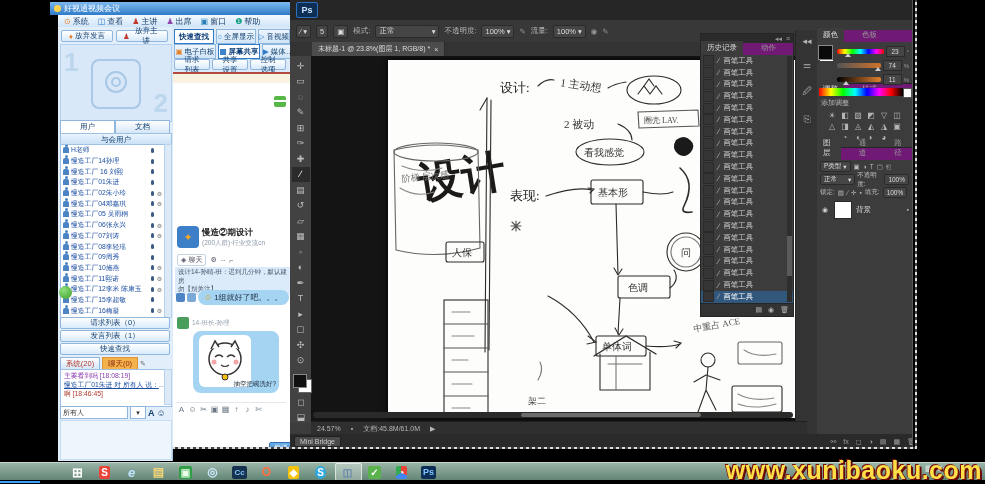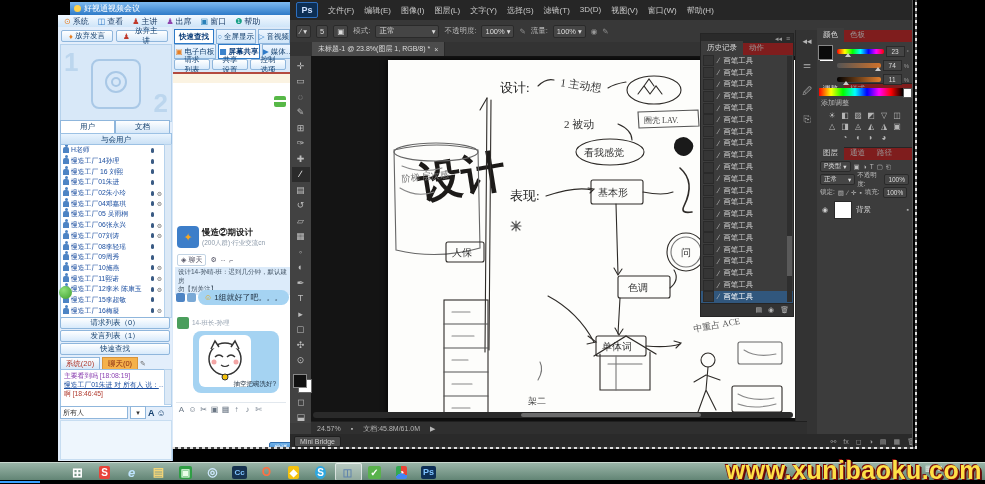--- a/index.html
+++ b/index.html
@@ -40,21 +40,21 @@
   
   .ps{background:#3c3c3c;}
   .ps-menubar{background:#262626;display:flex;align-items:center;gap:10px;font-size:8px;color:#c9c9c9;padding:0 6px;}
   .ps-logo{background:#0d2f55;border:1px solid #2e6fbe;color:#cfe2ff;font-size:9px;font-weight:bold;width:20px;height:14px;display:flex;align-items:center;justify-content:center;border-radius:2px;}
   .ps-opt{background:#383838;border-bottom:1px solid #222;display:flex;align-items:center;gap:5px;font-size:7.5px;color:#b5b5b5;padding:0 6px;}
   .ps-box{background:#454545;border:1px solid #2a2a2a;border-radius:2px;padding:0 3px;height:11px;display:flex;align-items:center;gap:2px;color:#ddd;}
   .ps-doctab{background:#4c4c4c;color:#ddd;font-size:7px;display:flex;align-items:center;padding:0 6px;gap:4px;border-right:1px solid #2a2a2a;}
   .tools{background:#424242;border-right:1px solid #2a2a2a;display:flex;flex-direction:column;align-items:center;padding-top:2px;}
   .tool{width:18px;height:15.5px;display:flex;align-items:center;justify-content:center;font-size:9px;color:#bdbdbd;}
   .tool.sel{background:#2b2b2b;color:#fff;}
-  .panel-tabs{background:#7f1d1d;display:flex;font-size:7.5px;color:#9a9a9a;align-items:flex-end;}
+  .panel-tabs{background:#701a75;display:flex;font-size:7.5px;color:#9a9a9a;align-items:flex-end;gap:12px;}
   .panel-tabs .pt{padding:2px 6px;}
   .panel-tabs .pt.on{background:#3c3c3c;color:#ddd;}
   .hist-row{display:flex;align-items:center;height:11.8px;font-size:7.5px;color:#cfcfcf;gap:4px;padding:0 2px;}
   .hist-row:last-child{background:#31577d;color:#fff;}
   .hist-chk{width:9px;height:9px;border:1px solid #2a2a2a;background:#353535;flex:none;}
   .slider{height:5px;border-radius:2px;position:relative;flex:1;}
   .sl-thumb{position:absolute;top:4px;width:0;height:0;border-left:3px solid transparent;border-right:3px solid transparent;border-bottom:4px solid #ccc;}
   .val{background:#454545;border:1px solid #2a2a2a;width:17px;height:9px;font-size:6.5px;color:#ddd;display:flex;align-items:center;justify-content:center;}
   .adj-ic{width:13px;height:11px;display:flex;align-items:center;justify-content:center;color:#b5b5b5;font-size:8px;}
   .lay-row{display:flex;align-items:center;gap:4px;height:21px;padding:0 3px;font-size:7.5px;color:#ddd;}
@@ -71,21 +71,21 @@
   .wm{font-weight:bold;font-size:25px;color:#fde047;letter-spacing:.5px;
       text-shadow:1px 1px 0 #7a0c0c,2px 2px 0 #5c0808,-1px -1px 0 #7a0c0c;}
   .sig span{display:inline-block;width:2px;background:#e8f2ff;margin-right:1px;vertical-align:bottom;}
   svg text{font-family:"Liberation Serif",serif;}
 </style>
 </head>
 <body>
 
 <div id="stage">
 
-  <div class="a mt-titlebar" style="left:70px;top:2px;width:232px;height:13px;">
+  <div class="a mt-titlebar" style="left:50px;top:2px;width:232px;height:13px;">
     <span style="width:7px;height:7px;border-radius:50%;background:#ffd24d;flex:none;"></span>
     <span>好视通视频会议</span>
   </div>
   <div class="a mt-menurow" style="left:58px;top:15px;width:232px;height:12px;">
     <span class="mi">
         <span style="color:#e67e22">⊙</span>
         <span>系统</span>
       </span>
     <span class="mi">
         <span style="color:#2f7bc8">◫</span>
@@ -386,34 +386,20 @@
         </div>
       <div class="a" style="left:2px;top:342px;width:113px;height:24px;background:#fff;"></div>
       <button class="a" style="left:96px;top:368px;width:24px;height:11px;background:linear-gradient(#6fb1e8,#3c84cf);border:1px solid #2f6eb0;border-radius:2px;color:#fff;font-size:7px;padding:0;">发送</button>
     </div>
   </div>
 
   <div class="a ps" style="left:290px;top:0;width:622px;height:449px;overflow:hidden;border-right:1px solid #555;">
 
     <div class="a ps-menubar" style="left:0;top:0;width:622px;height:20px;">
       <span class="ps-logo">Ps</span>
-      <span style="display:flex;gap:10px;">
-
-      <span>文件(F)</span>
-          <span>编辑(E)</span>
-          <span>图像(I)</span>
-          <span>图层(L)</span>
-          <span>文字(Y)</span>
-          <span>选择(S)</span>
-          <span>滤镜(T)</span>
-          <span>3D(D)</span>
-          <span>视图(V)</span>
-          <span>窗口(W)</span>
-          <span>帮助(H)</span>
-        </span>
     </div>
 
     <div class="a ps-opt" style="left:0;top:20px;width:622px;height:22px;">
       <span class="ps-box">
           <span>∕</span>
           <span>▾</span>
         </span>
       <span class="ps-box">
           <span>5</span>
         </span>

